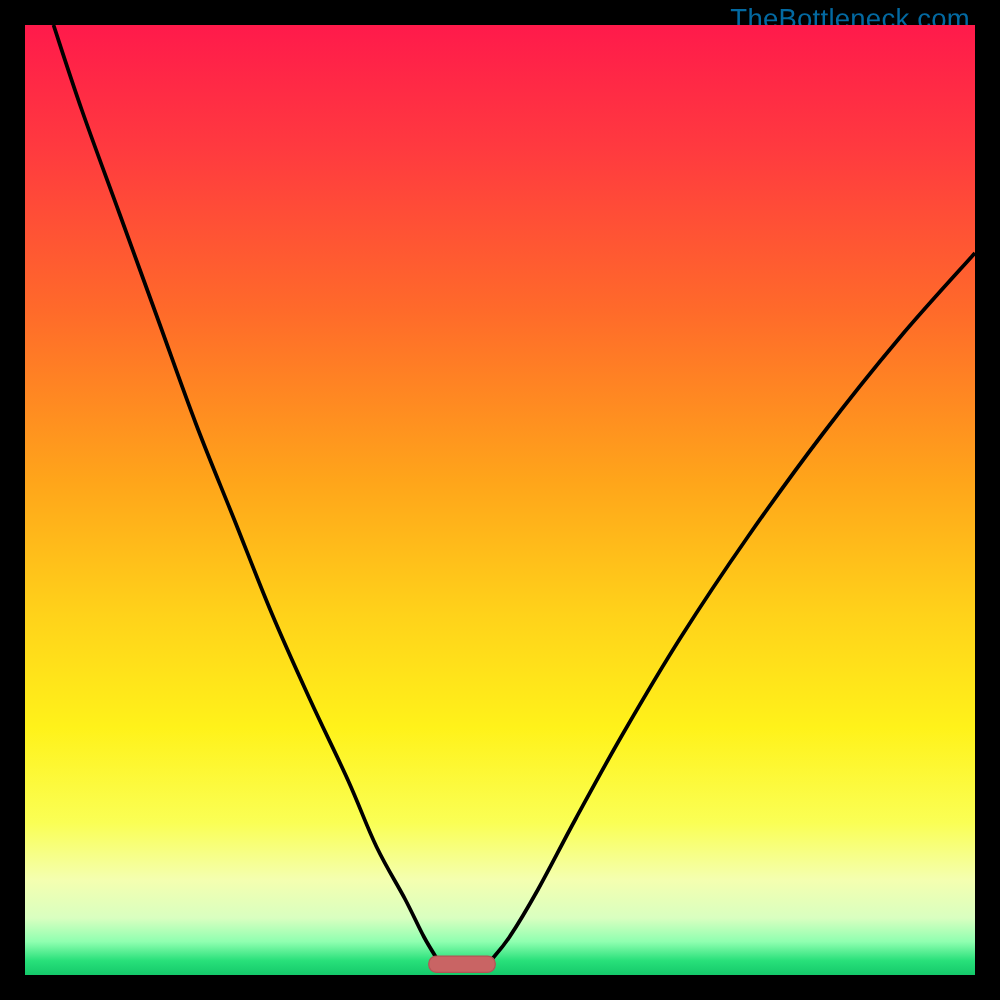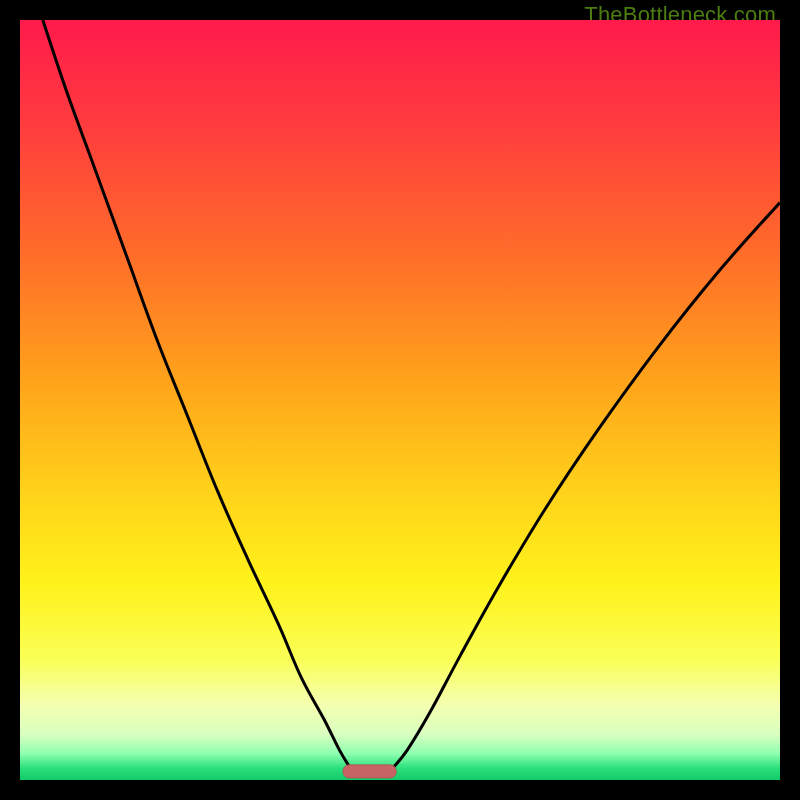--- a/index.html
+++ b/index.html
@@ -23,21 +23,21 @@
     position: absolute;
     left: 0;
     top: 0;
     width: 760px;
     height: 760px;
   }
   .watermark {
     position: absolute;
     top: 2px;
     right: 24px;
-    color: #4d7c0f;
+    color: #0369a1;
     font-size: 22px;
     font-weight: 500;
     letter-spacing: 0.2px;
   }
   svg { display: block; }
 </style>
 </head>
 <body>
 
 <div class="watermark">TheBottleneck.com</div>

